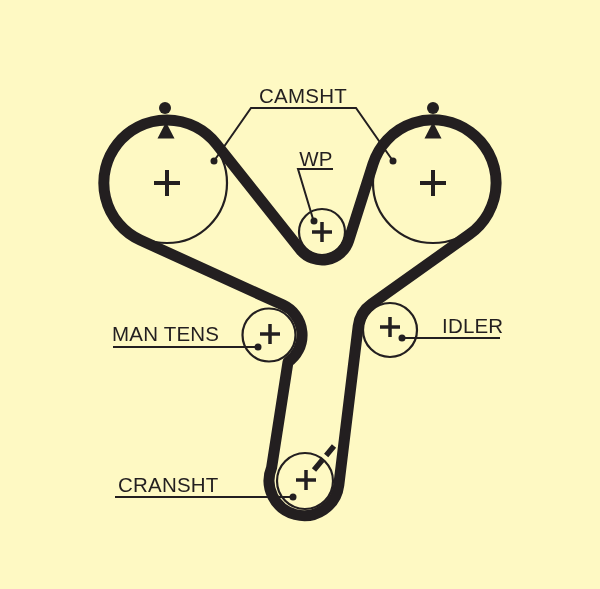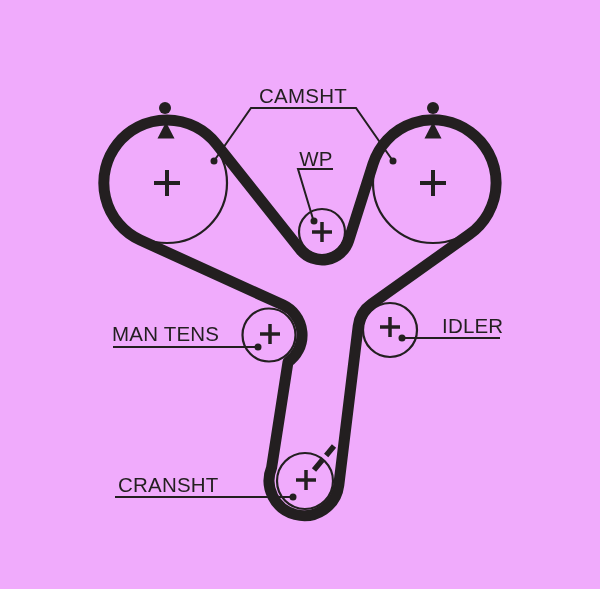--- a/index.html
+++ b/index.html
@@ -4,21 +4,21 @@
 <style>
   html, body {
     margin: 0;
     padding: 0;
     background: #ffffff;
   }
   .stage {
     width: 600px;
     height: 589px;
     position: relative;
-    background: #f0abfc;
+    background: #fef9c3;
     overflow: hidden;
   }
   svg { display: block; }
   .label-text {
     font-family: "Liberation Sans", sans-serif;
     font-size: 20.5px;
     fill: #231f20;
     letter-spacing: 0.2px;
   }
   .belt       { stroke: #231f20; fill: none; stroke-width: 11; stroke-linejoin: round; }

